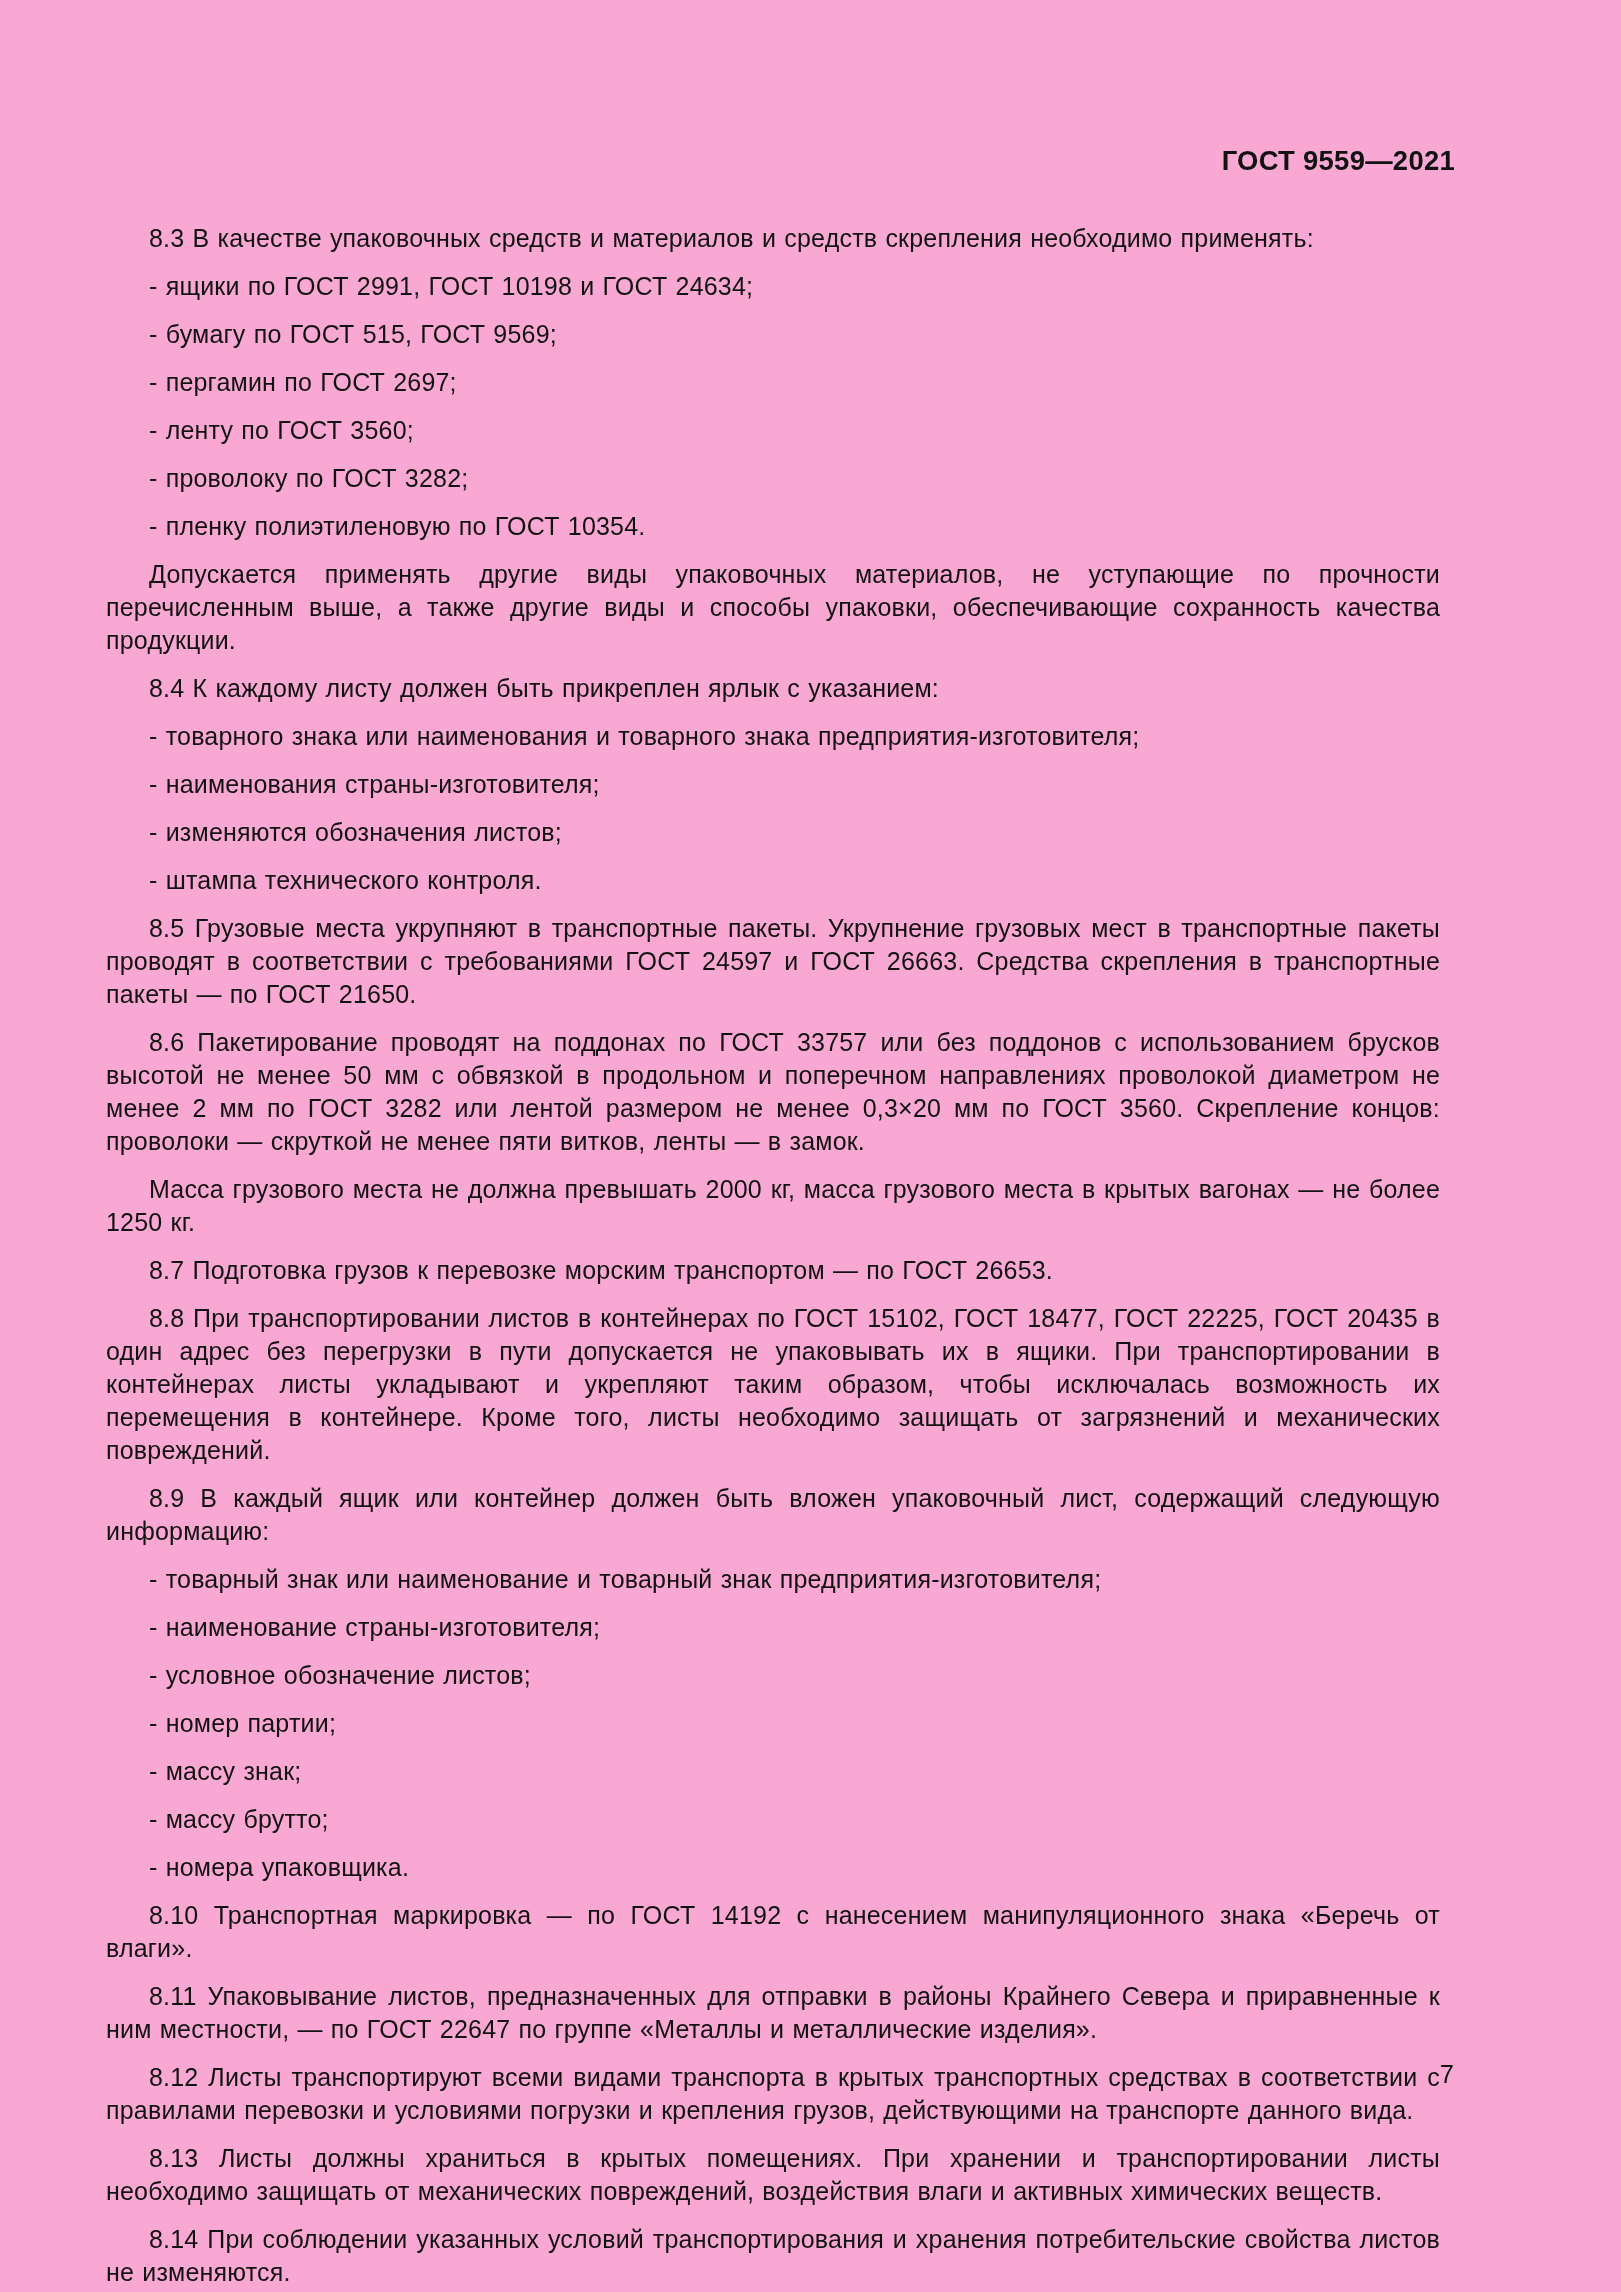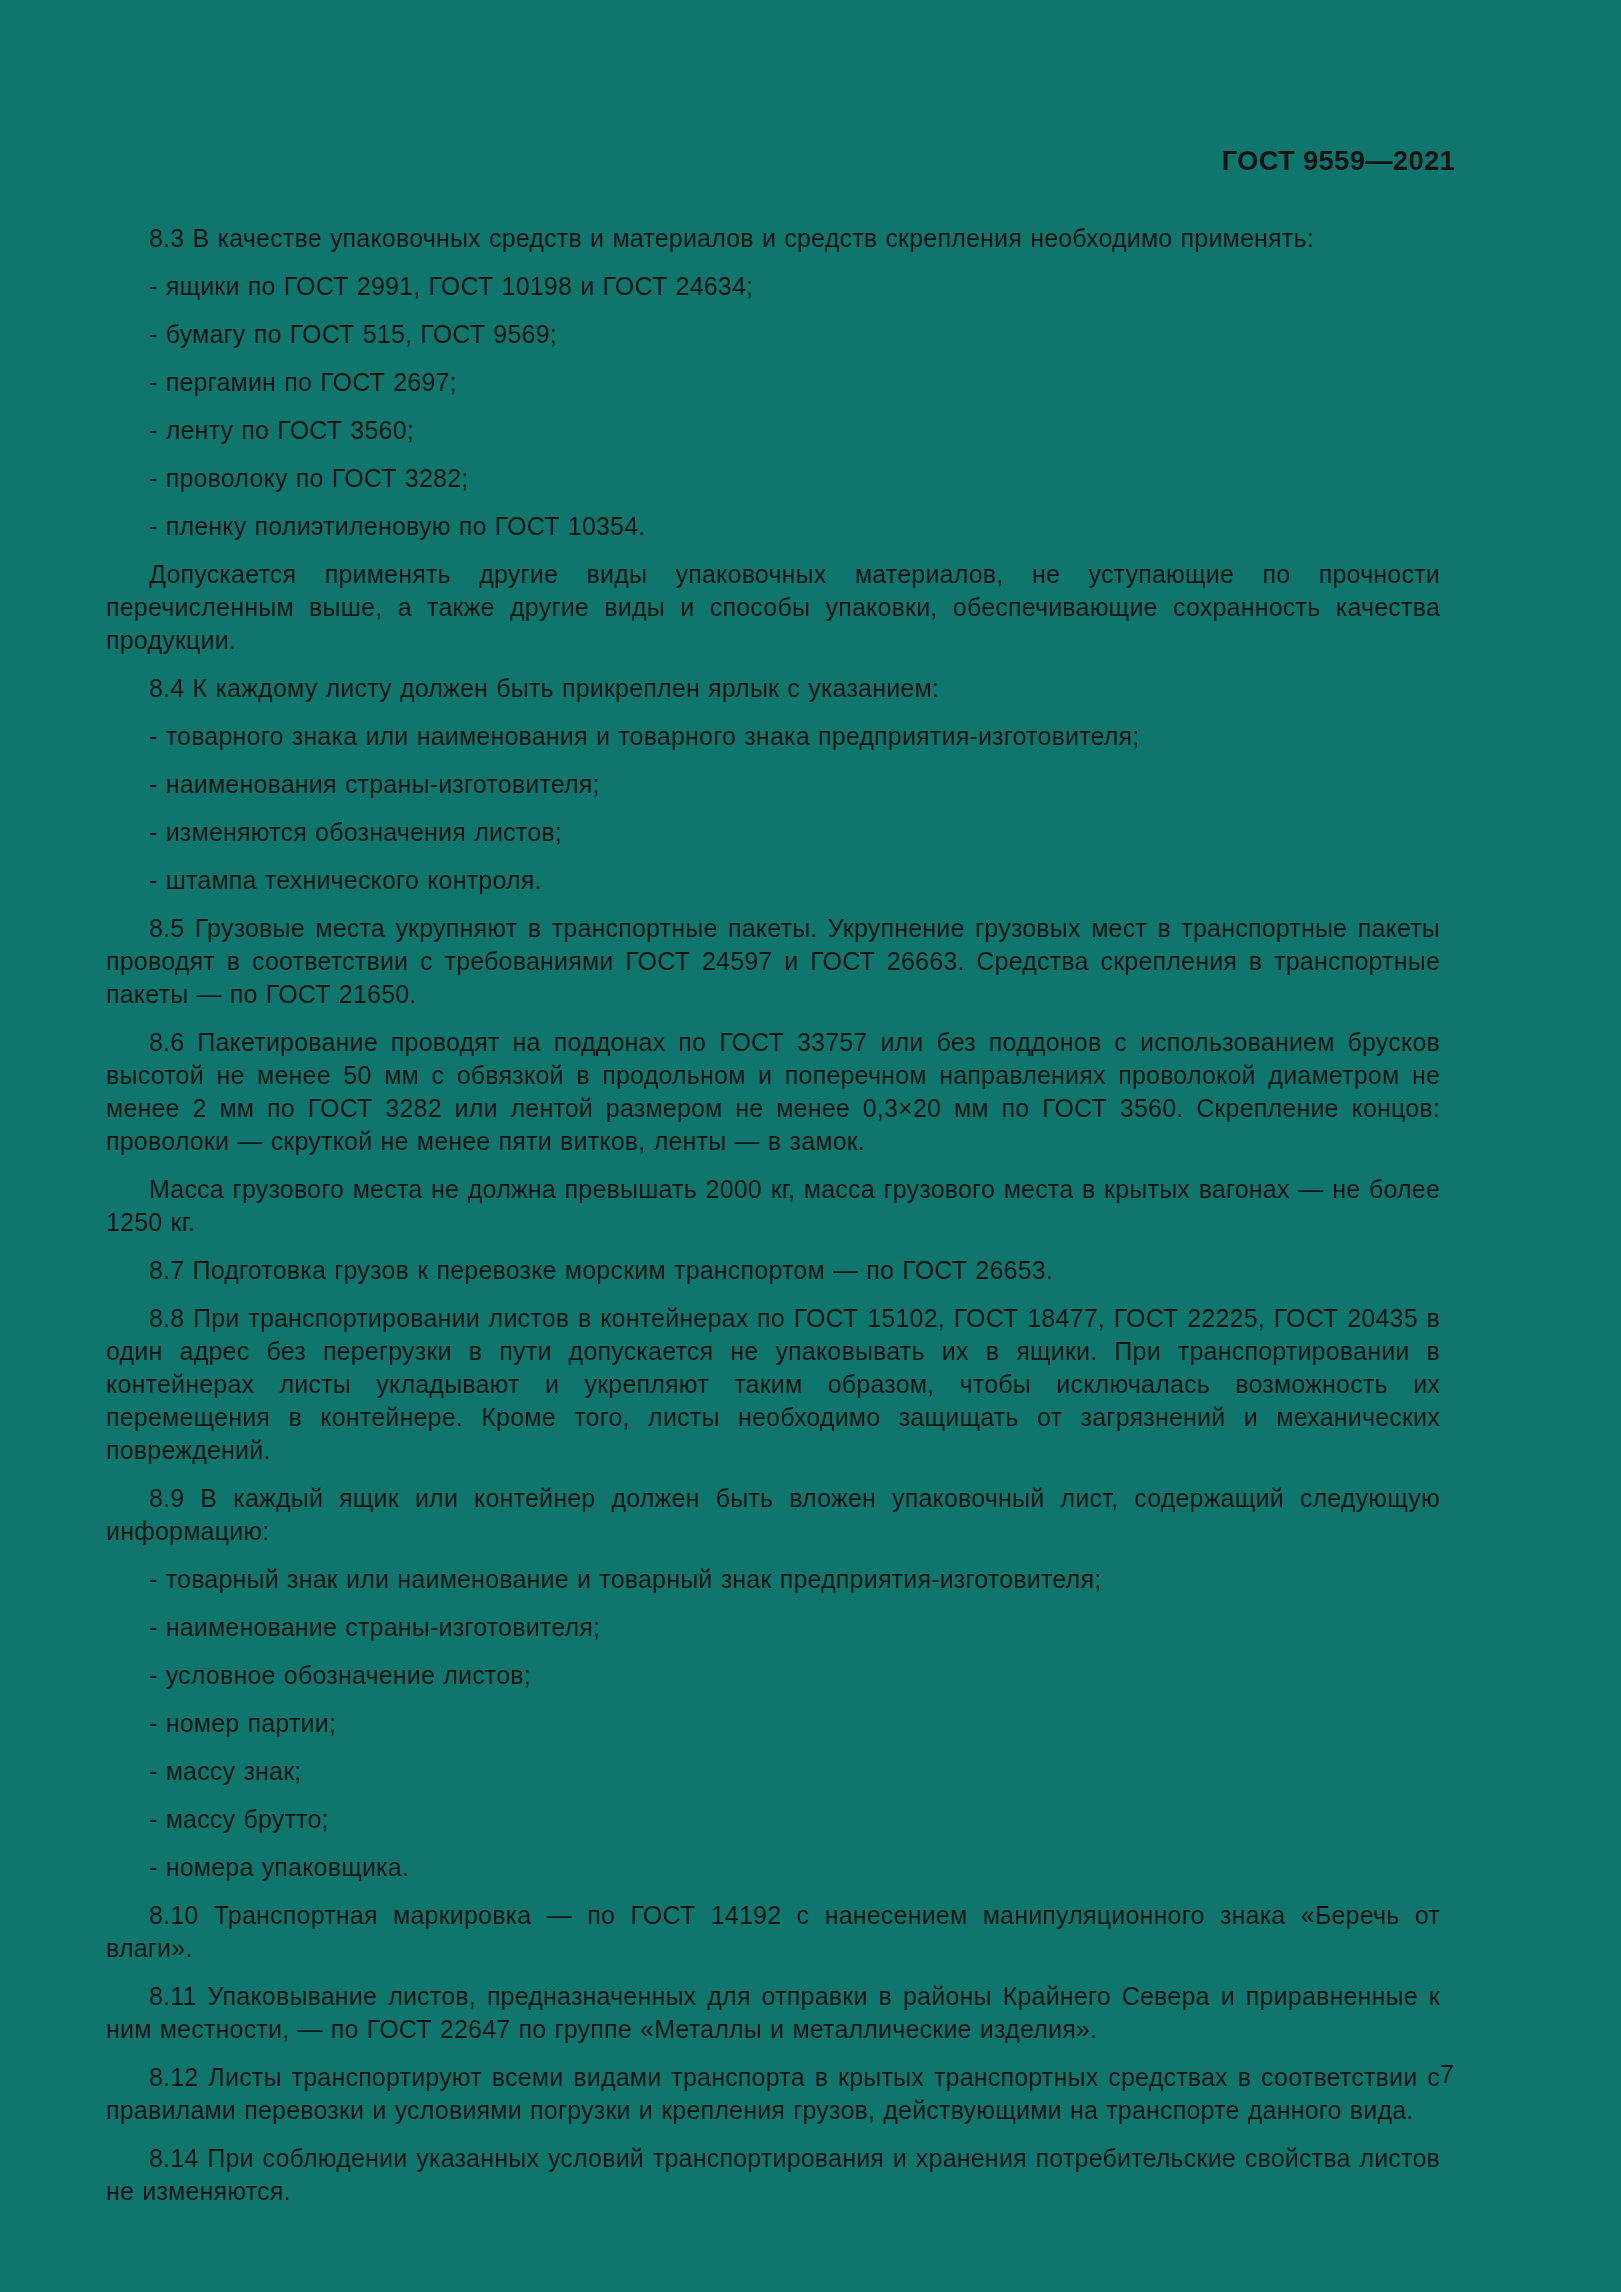--- a/index.html
+++ b/index.html
@@ -4,21 +4,21 @@
 <style>
   html, body {
     margin: 0;
     padding: 0;
     background: #ffffff;
   }
   .page {
     position: relative;
     width: 1621px;
     height: 2293px;
-    background: #0f766e;
+    background: #f9a8d4;
     color: #121212;
     font-family: "Liberation Sans", sans-serif;
     overflow: hidden;
   }
   .content {
     position: absolute;
     left: 91px;
     top: 145px;
     width: 1364px;
   }
@@ -75,18 +75,19 @@
         <p>- товарный знак или наименование и товарный знак предприятия-изготовителя;</p>
         <p>- наименование страны-изготовителя;</p>
         <p>- условное обозначение листов;</p>
         <p>- номер партии;</p>
         <p>- массу знак;</p>
         <p>- массу брутто;</p>
         <p>- номера упаковщика.</p>
         <p>8.10 Транспортная маркировка — по ГОСТ 14192 с нанесением манипуляционного знака «Беречь от влаги».</p>
         <p>8.11 Упаковывание листов, предназначенных для отправки в районы Крайнего Севера и приравненные к ним местности, — по ГОСТ 22647 по группе «Металлы и металлические изделия».</p>
         <p>8.12 Листы транспортируют всеми видами транспорта в крытых транспортных средствах в соответствии с правилами перевозки и условиями погрузки и крепления грузов, действующими на транспорте данного вида.</p>
+        <p>8.13 Листы должны храниться в крытых помещениях. При хранении и транспортировании листы необходимо защищать от механических повреждений, воздействия влаги и активных химических веществ.</p>
         <p>8.14 При соблюдении указанных условий транспортирования и хранения потребительские свойства листов не изменяются.</p>
       </div>
   </div>
   <div class="page-number">7</div>
 </div>
 
 
 </body></html>

